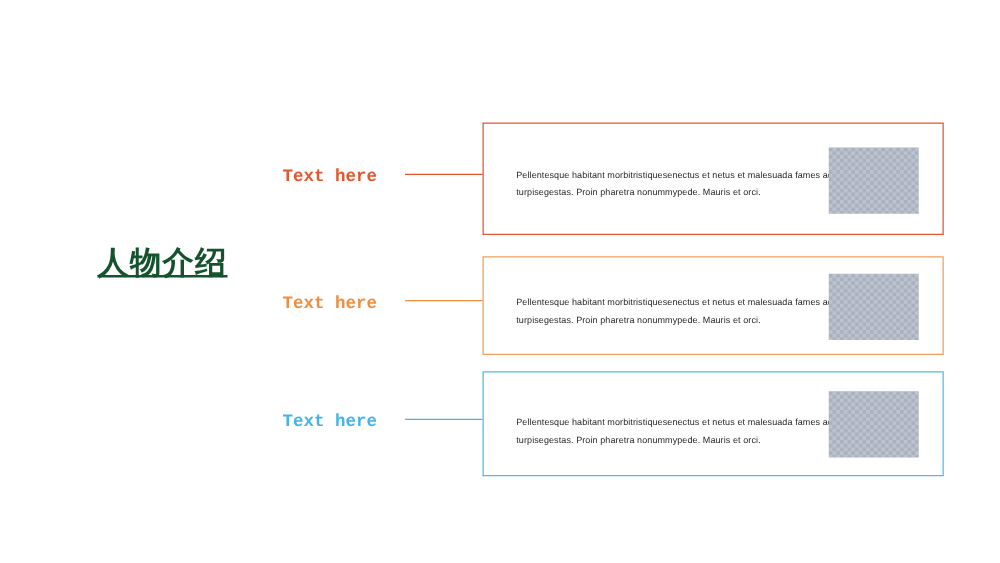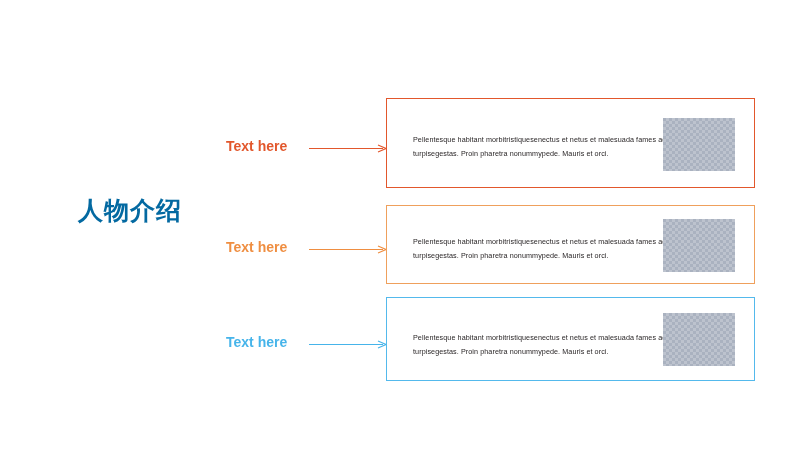--- a/index.html
+++ b/index.html
@@ -21,43 +21,45 @@
     background: #ffffff;
   }
 
   
   #slide-title {
     position: absolute;
     left: 78px;
     top: 198px;
     font-size: 25px;
     font-weight: bold;
-    color: #0369a1;
+    color: #14532d;
     letter-spacing: 1px;
     line-height: 1;
     white-space: nowrap;
+    text-decoration: underline;
   }
 
   
   .row {
     position: absolute;
     left: 0;
     width: 800px;
   }
   .row-1 { top: 98px;  height: 90px; }
   .row-2 { top: 205px; height: 79px; }
   .row-3 { top: 297px; height: 84px; }
 
   
   .label-group {
     position: absolute;
     left: 226px;
     display: flex;
-    align-items: flex-end;
+    align-items: flex-start;
     height: 18px;
+    font-family: Liberation Mono, monospace;
   }
   .row-1 .label-group { top: 37px; }
   .row-2 .label-group { top: 31px; }
   .row-3 .label-group { top: 34px; }
 
   .row-label {
     font-size: 14px;
     font-weight: bold;
     white-space: nowrap;
     line-height: 1;

